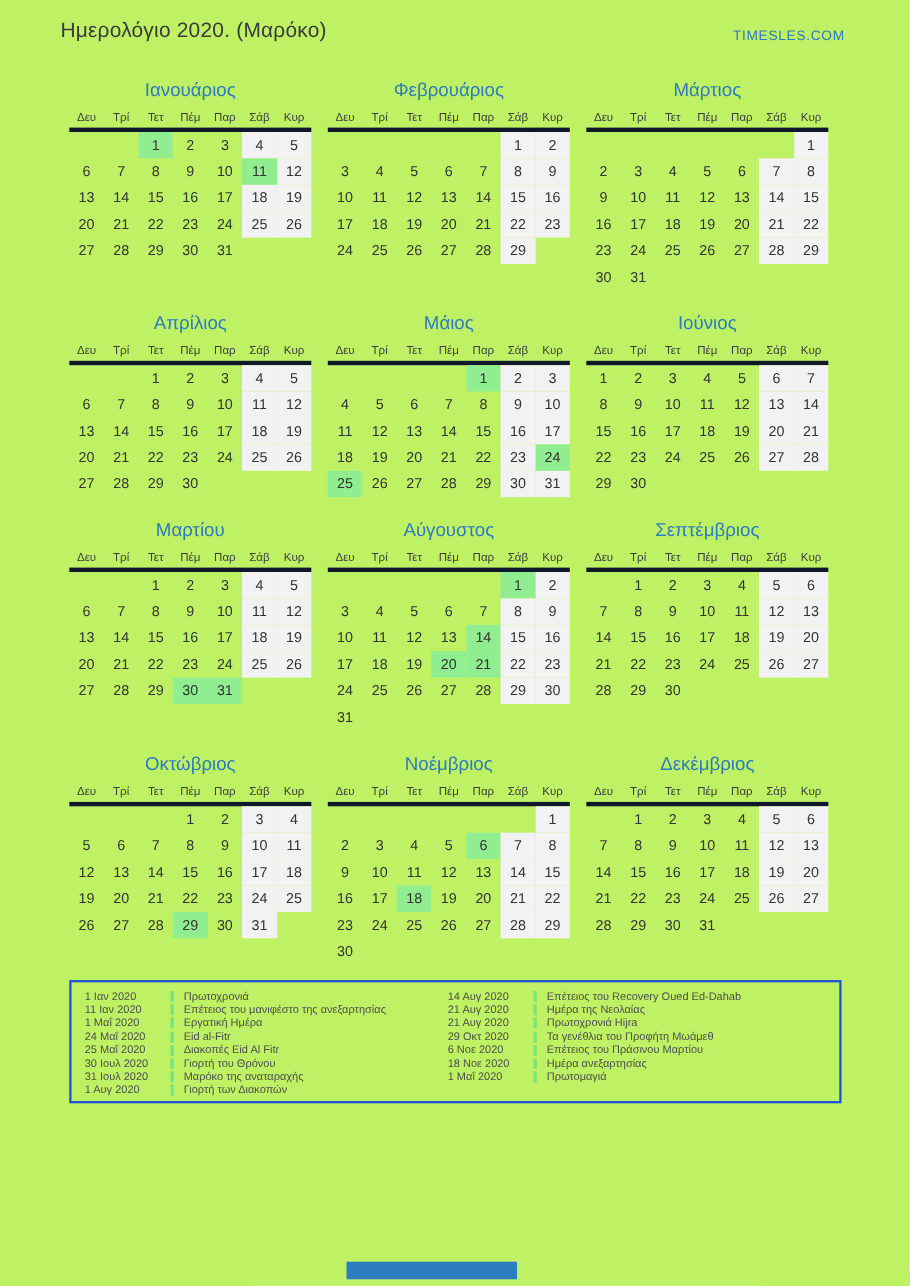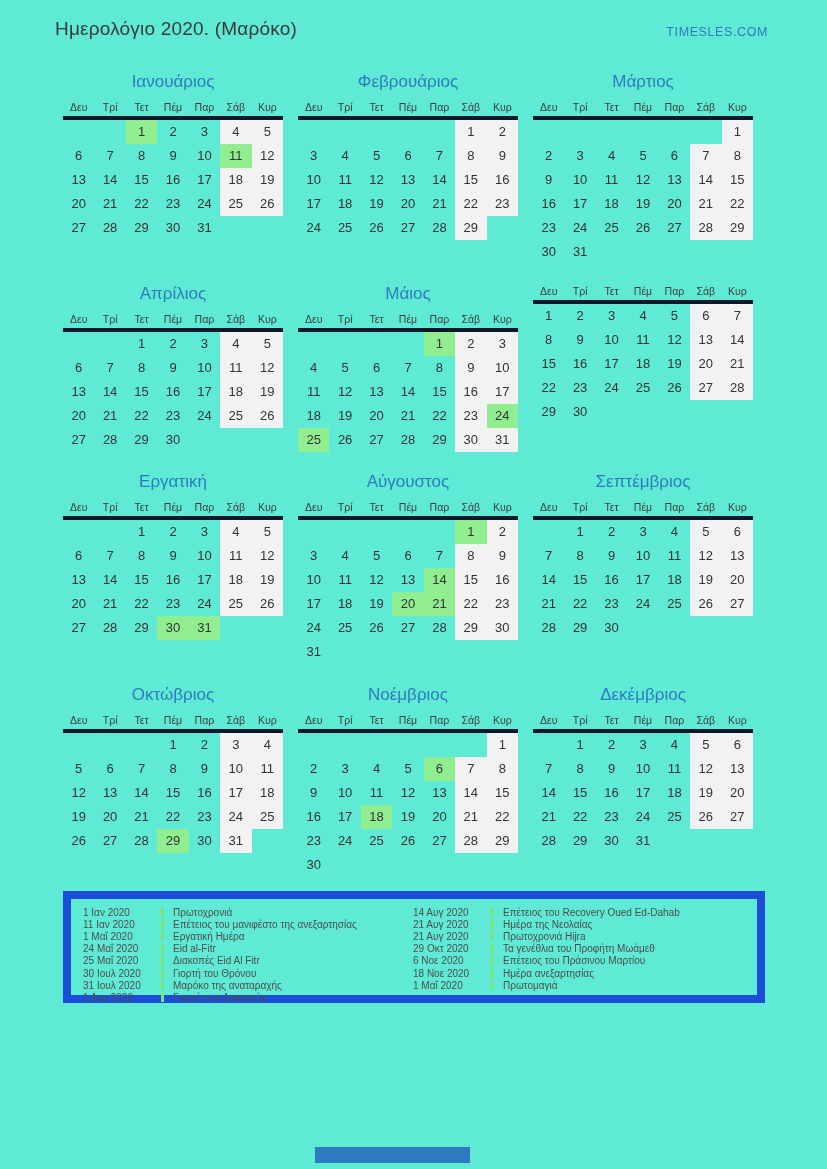--- a/index.html
+++ b/index.html
@@ -1,32 +1,32 @@
 <!DOCTYPE html>
 <html><head>
 <meta charset="utf-8">
 <style>
   html,body{margin:0;padding:0;background:#fff;}
   body{font-family:"Liberation Sans","DejaVu Sans",sans-serif;-webkit-font-smoothing:antialiased;}
-  .page{position:relative;width:827px;height:1169px;background:#5eead4;overflow:hidden;}
+  .page{position:relative;width:827px;height:1169px;background:#bef264;overflow:hidden;}
 
   .page-title{position:absolute;left:55px;top:18px;margin:0;font-size:19px;font-weight:normal;color:#3a3a3a;letter-spacing:.2px;}
   .site-link{position:absolute;right:59px;top:25px;font-size:12.5px;color:#2e7bbf;text-decoration:none;letter-spacing:.6px;}
 
   .months{position:absolute;left:63px;top:72px;display:grid;grid-template-columns:235px 235px 235px;grid-template-rows:212px 188px 213px auto;}
   .month{width:220px;}
   .mtitle{height:20px;line-height:20px;text-align:center;font-size:17px;color:#2e7bbf;margin-bottom:8px;}
   .mhead{display:grid;grid-template-columns:repeat(7,1fr);height:16px;border-bottom:4px solid #0f172a;}
   .hcell{font-size:10.5px;color:#3d3d3d;text-align:center;line-height:14px;}
   .mgrid{display:grid;grid-template-columns:repeat(7,1fr);grid-auto-rows:24px;}
   .dcell{font-size:13px;color:#333;text-align:center;line-height:24px;}
   .dcell.wknd{background:#f2f2f2;}
   .dcell.hl{background:#90ee90;}
 
-  .legend{position:absolute;left:63px;top:891px;width:702px;height:112px;border:8px solid #1d4ed8;box-sizing:border-box;
+  .legend{position:absolute;left:63px;top:891px;width:702px;height:112px;border:2px solid #1d4ed8;box-sizing:border-box;
           display:grid;grid-template-columns:330px 1fr;padding:7px 0 0 12px;}
   .lcol{display:flex;flex-direction:column;}
   .lrow{display:flex;align-items:center;height:12.2px;}
   .ldate{width:78px;flex:0 0 78px;font-size:10px;color:#4d4d4d;white-space:nowrap;}
   .lbar{width:3px;height:10px;background:#7ce27c;margin-right:9px;flex:0 0 3px;}
   .lname{font-size:10px;color:#4d4d4d;white-space:nowrap;}
 
   .footer-bar{position:absolute;left:315px;top:1147px;width:155px;height:16px;background:#2e7bbf;}
 </style>
 </head>
@@ -283,20 +283,21 @@
           <div class="dcell hl">25</div>
           <div class="dcell">26</div>
           <div class="dcell">27</div>
           <div class="dcell">28</div>
           <div class="dcell">29</div>
           <div class="dcell wknd">30</div>
           <div class="dcell wknd">31</div>
         </div>
       </div>
       <div class="month">
+        <div class="mtitle">Ιούνιος</div>
         <div class="mhead">
           <div class="hcell">Δευ</div>
           <div class="hcell">Τρί</div>
           <div class="hcell">Τετ</div>
           <div class="hcell">Πέμ</div>
           <div class="hcell">Παρ</div>
           <div class="hcell">Σάβ</div>
           <div class="hcell">Κυρ</div>
         </div>
         <div class="mgrid">
@@ -331,21 +332,21 @@
           <div class="dcell">29</div>
           <div class="dcell">30</div>
           <div class="dcell"></div>
           <div class="dcell"></div>
           <div class="dcell"></div>
           <div class="dcell"></div>
           <div class="dcell"></div>
         </div>
       </div>
       <div class="month">
-        <div class="mtitle">Εργατική</div>
+        <div class="mtitle">Μαρτίου</div>
         <div class="mhead">
           <div class="hcell">Δευ</div>
           <div class="hcell">Τρί</div>
           <div class="hcell">Τετ</div>
           <div class="hcell">Πέμ</div>
           <div class="hcell">Παρ</div>
           <div class="hcell">Σάβ</div>
           <div class="hcell">Κυρ</div>
         </div>
         <div class="mgrid">

